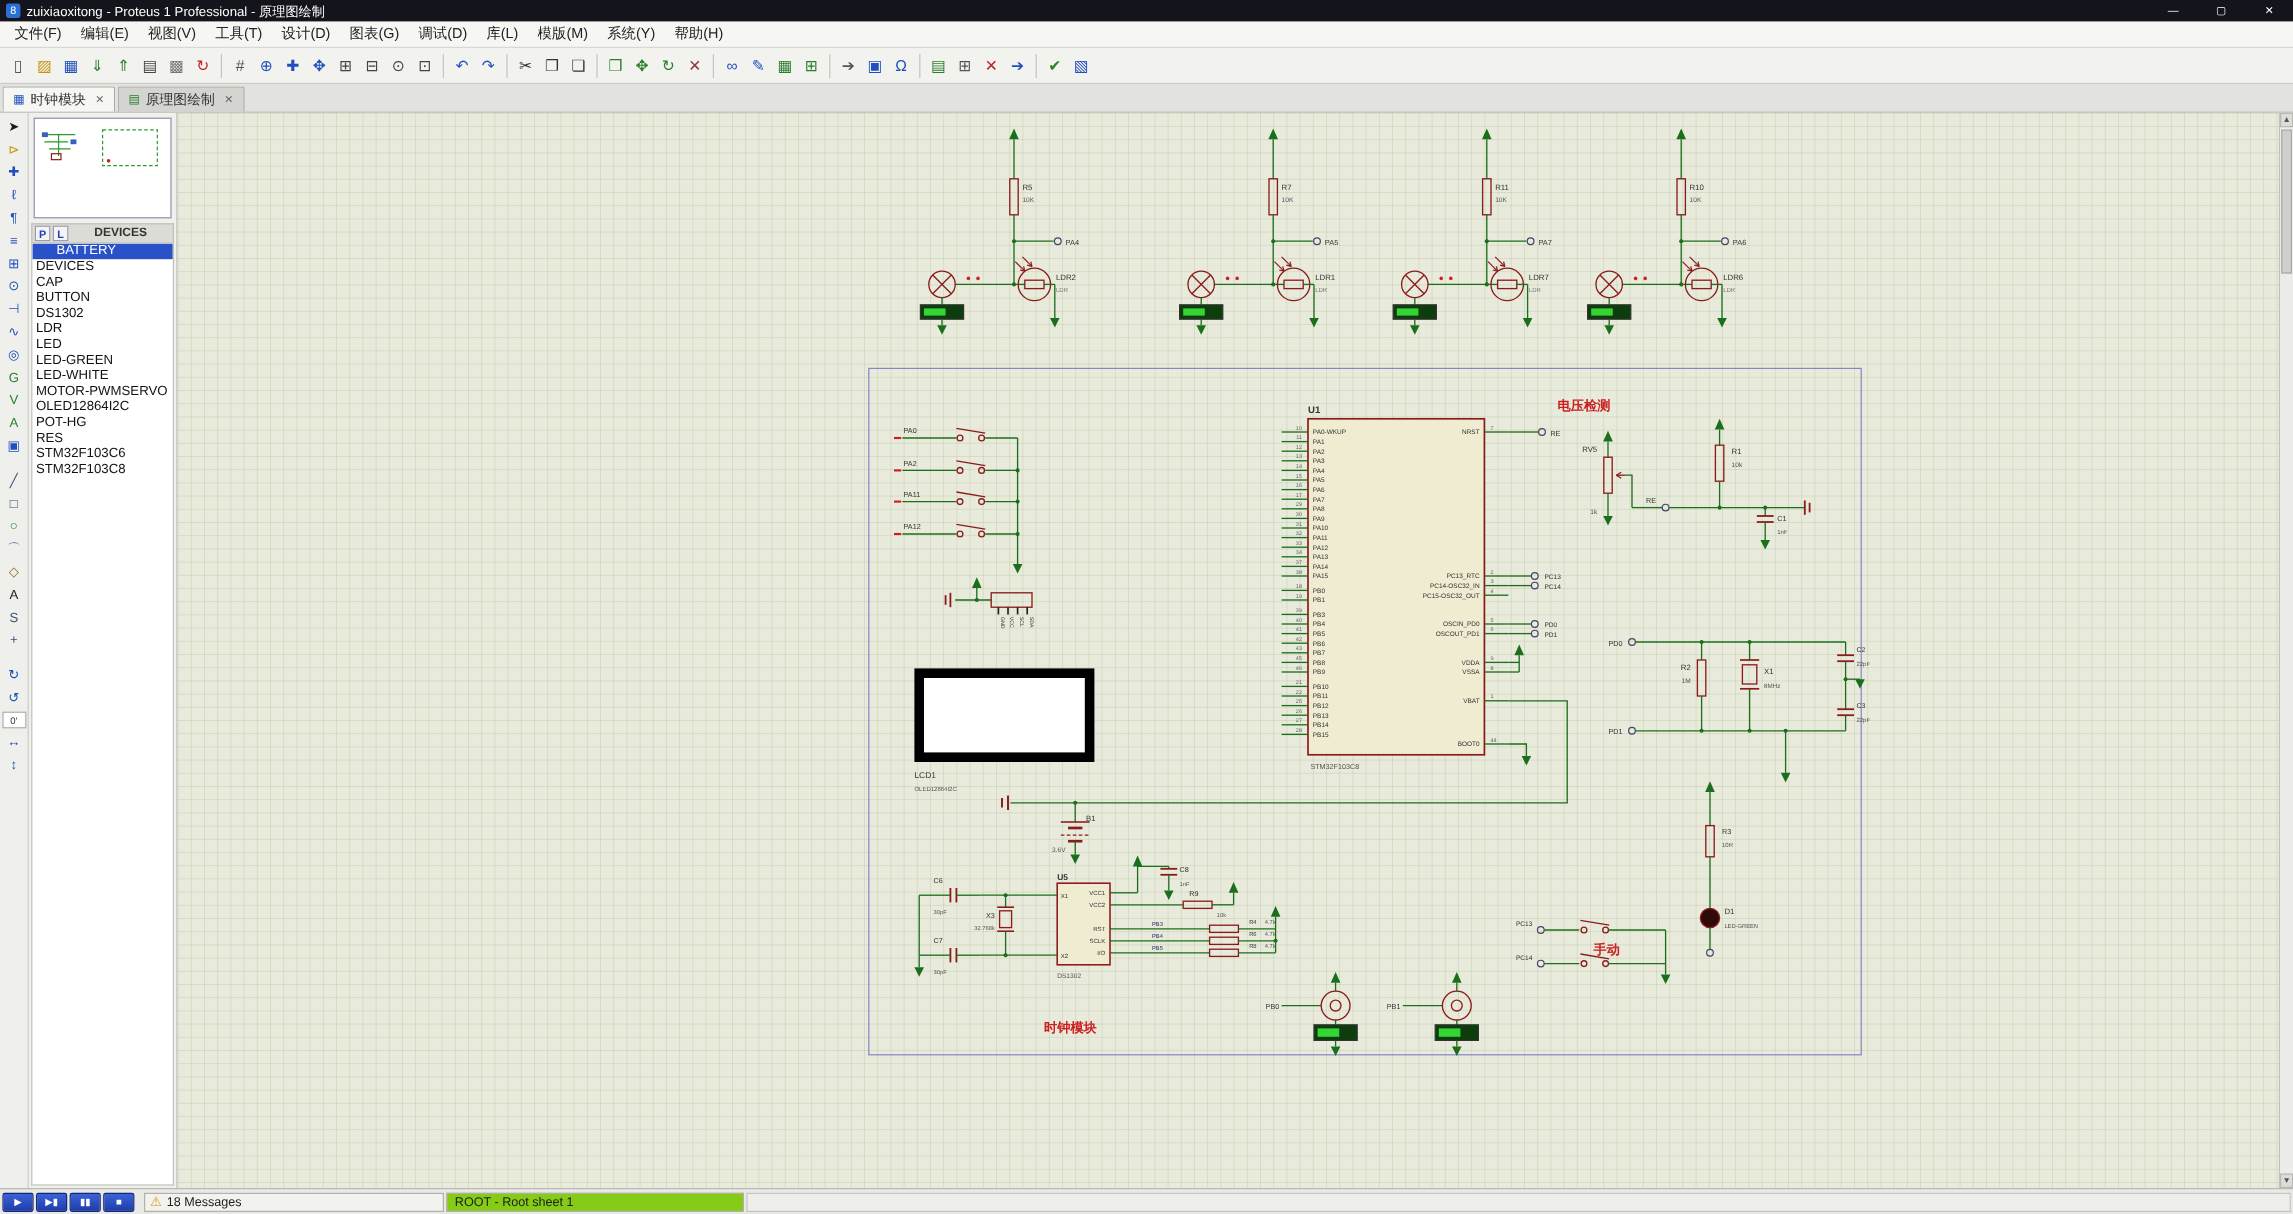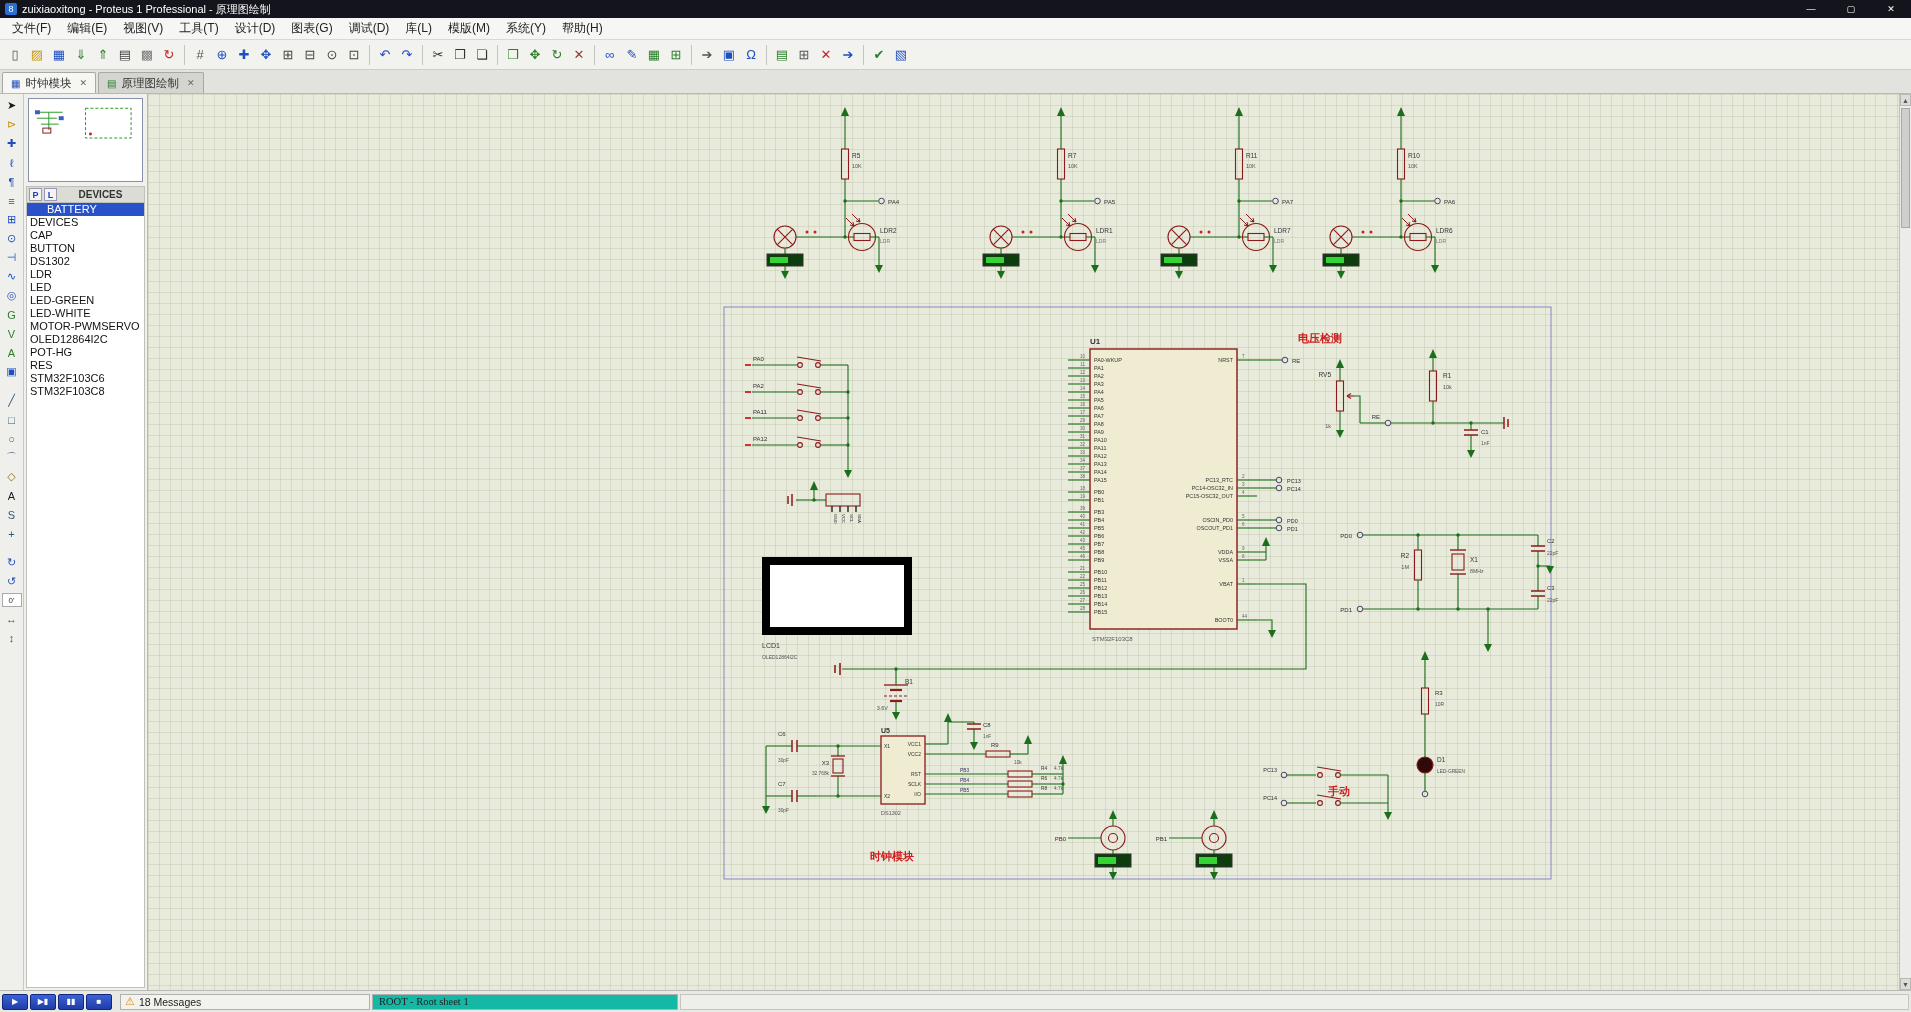--- a/index.html
+++ b/index.html
@@ -45,21 +45,21 @@
   #schematic{position:absolute;left:0;top:0;width:100%;height:100%;font-family:"Liberation Sans",sans-serif;}
   .vscroll{width:12px;background:#ececea;border-left:1px solid #c0c0bc;display:flex;flex-direction:column;font-size:7px;color:#555;flex:none;}
   .scroll-arrow{height:12px;display:flex;align-items:center;justify-content:center;background:#dcdcd8;border:1px solid #b8b8b4;}
   .scroll-thumb{height:120px;background:#cfcfcb;border:1px solid #a8a8a4;margin:2px 1px;}
   .scroll-arrow.bottom{margin-top:auto;}
   
   .statusbar{height:22px;background:#e8e8e4;border-top:1px solid #b8b8b4;display:flex;align-items:center;gap:2px;padding:0 2px;}
   .simbtn{width:26px;height:16px;background:linear-gradient(#3a62d8,#1e3ea8);color:#fff;font-size:8px;display:flex;align-items:center;justify-content:center;border:1px solid #13277a;border-radius:2px;flex:none;}
   .msgpanel{width:250px;height:16px;border:1px solid #b0b0ac;background:#f2f2ee;display:flex;align-items:center;gap:4px;font-size:10.5px;padding:0 4px;margin-left:6px;color:#222;}
   .warn{color:#e09000;font-size:11px;}
-  .sheetpanel{width:306px;height:16px;border:1px solid #b0b0ac;background:#14b8a6;font-size:10.5px;display:flex;align-items:center;padding:0 6px;color:#222;font-family:Liberation Serif, serif;}
+  .sheetpanel{width:248px;height:16px;border:1px solid #b0b0ac;background:#84cc16;font-size:10.5px;display:flex;align-items:center;padding:0 6px;color:#222;}
   .fillpanel{flex:1;height:16px;border:1px solid #c4c4c0;background:#eeeeea;}
 </style>
 </head>
 <body>
 
 <div class="titlebar">
   <span class="appicon">8</span>
   <span class="title">zuixiaoxitong - Proteus 1 Professional - 原理图绘制</span>
   <div class="wincontrols" id="win-controls">
       <span class="winbtn">—</span>

